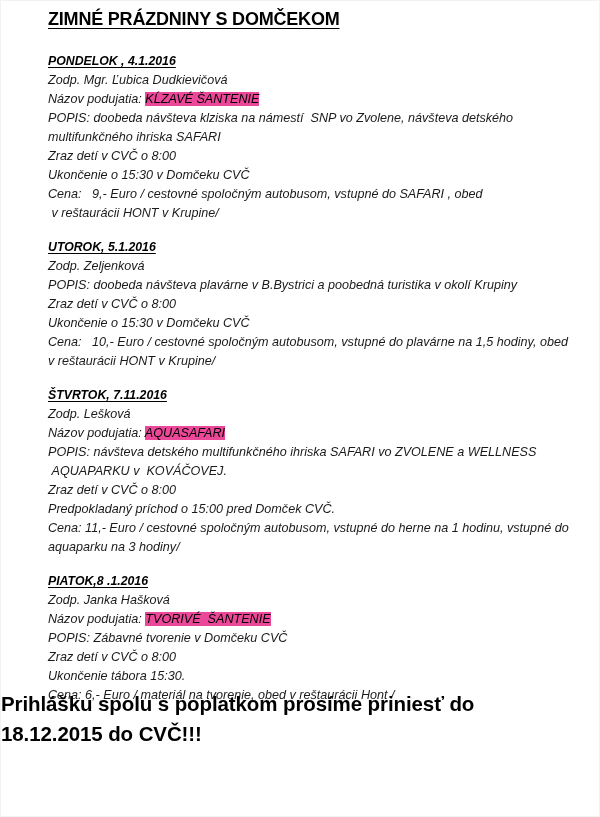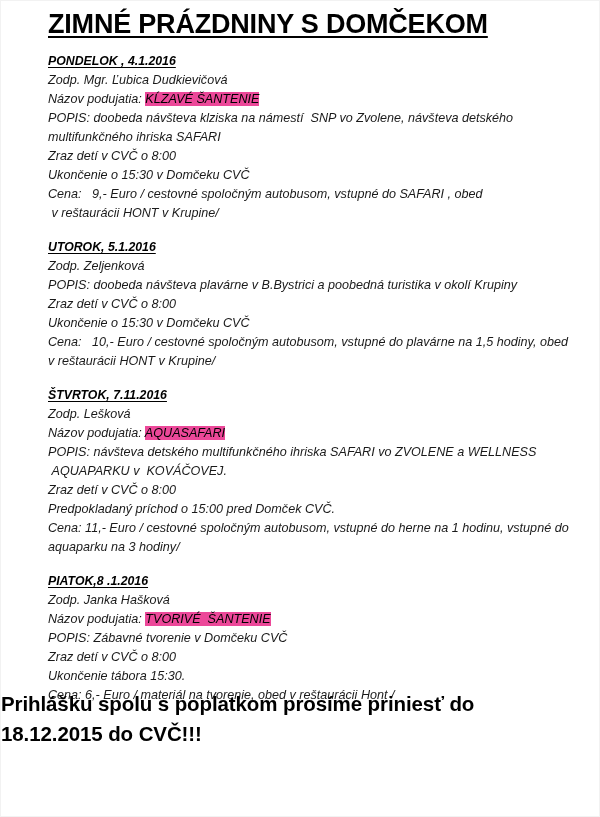--- a/index.html
+++ b/index.html
@@ -14,21 +14,21 @@
   .page {
     position: relative;
     width: 600px;
     height: 817px;
     background: #ffffff;
     box-sizing: border-box;
     border: 1px solid #f2f2f2;
     overflow: hidden;
   }
   .doc-title {
-    font-size: 27px;
+    font-size: 18px;
     font-weight: bold;
     color: #000000;
     letter-spacing: -0.2px;
     text-decoration: underline;
     text-underline-offset: 3px;
     margin: 0;
     padding: 0;
     position: absolute;
     left: 47px;
     top: 8px;

